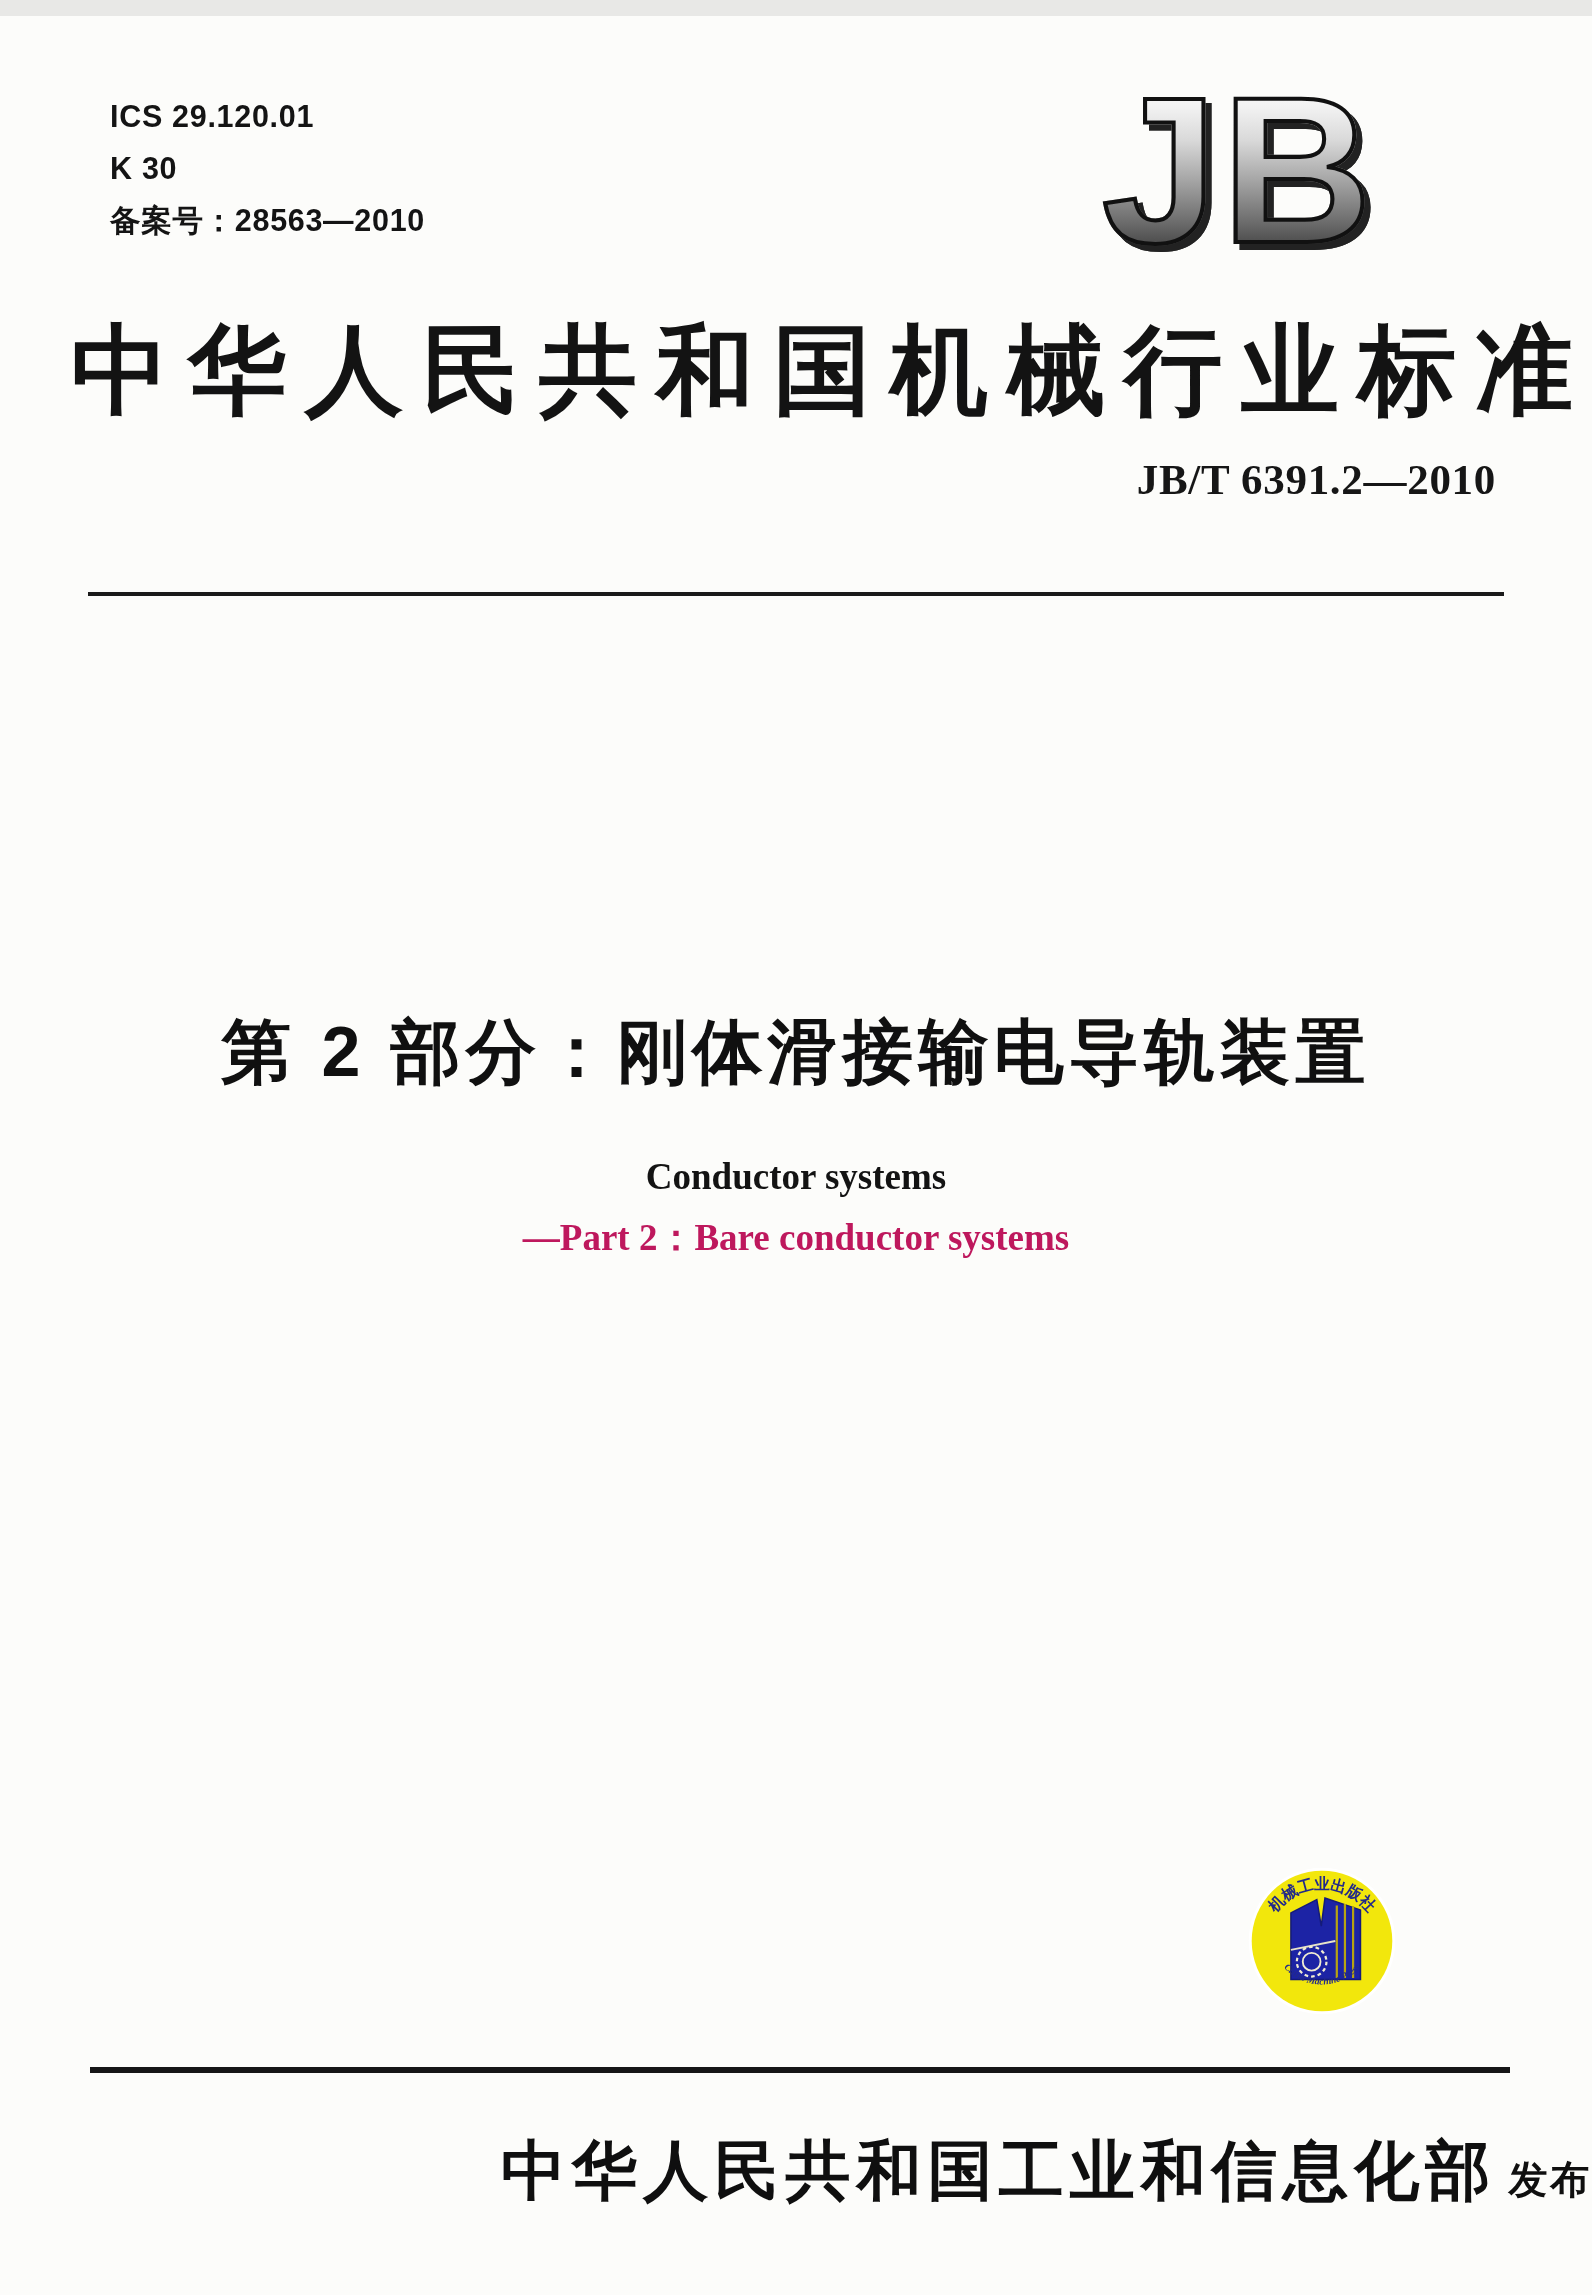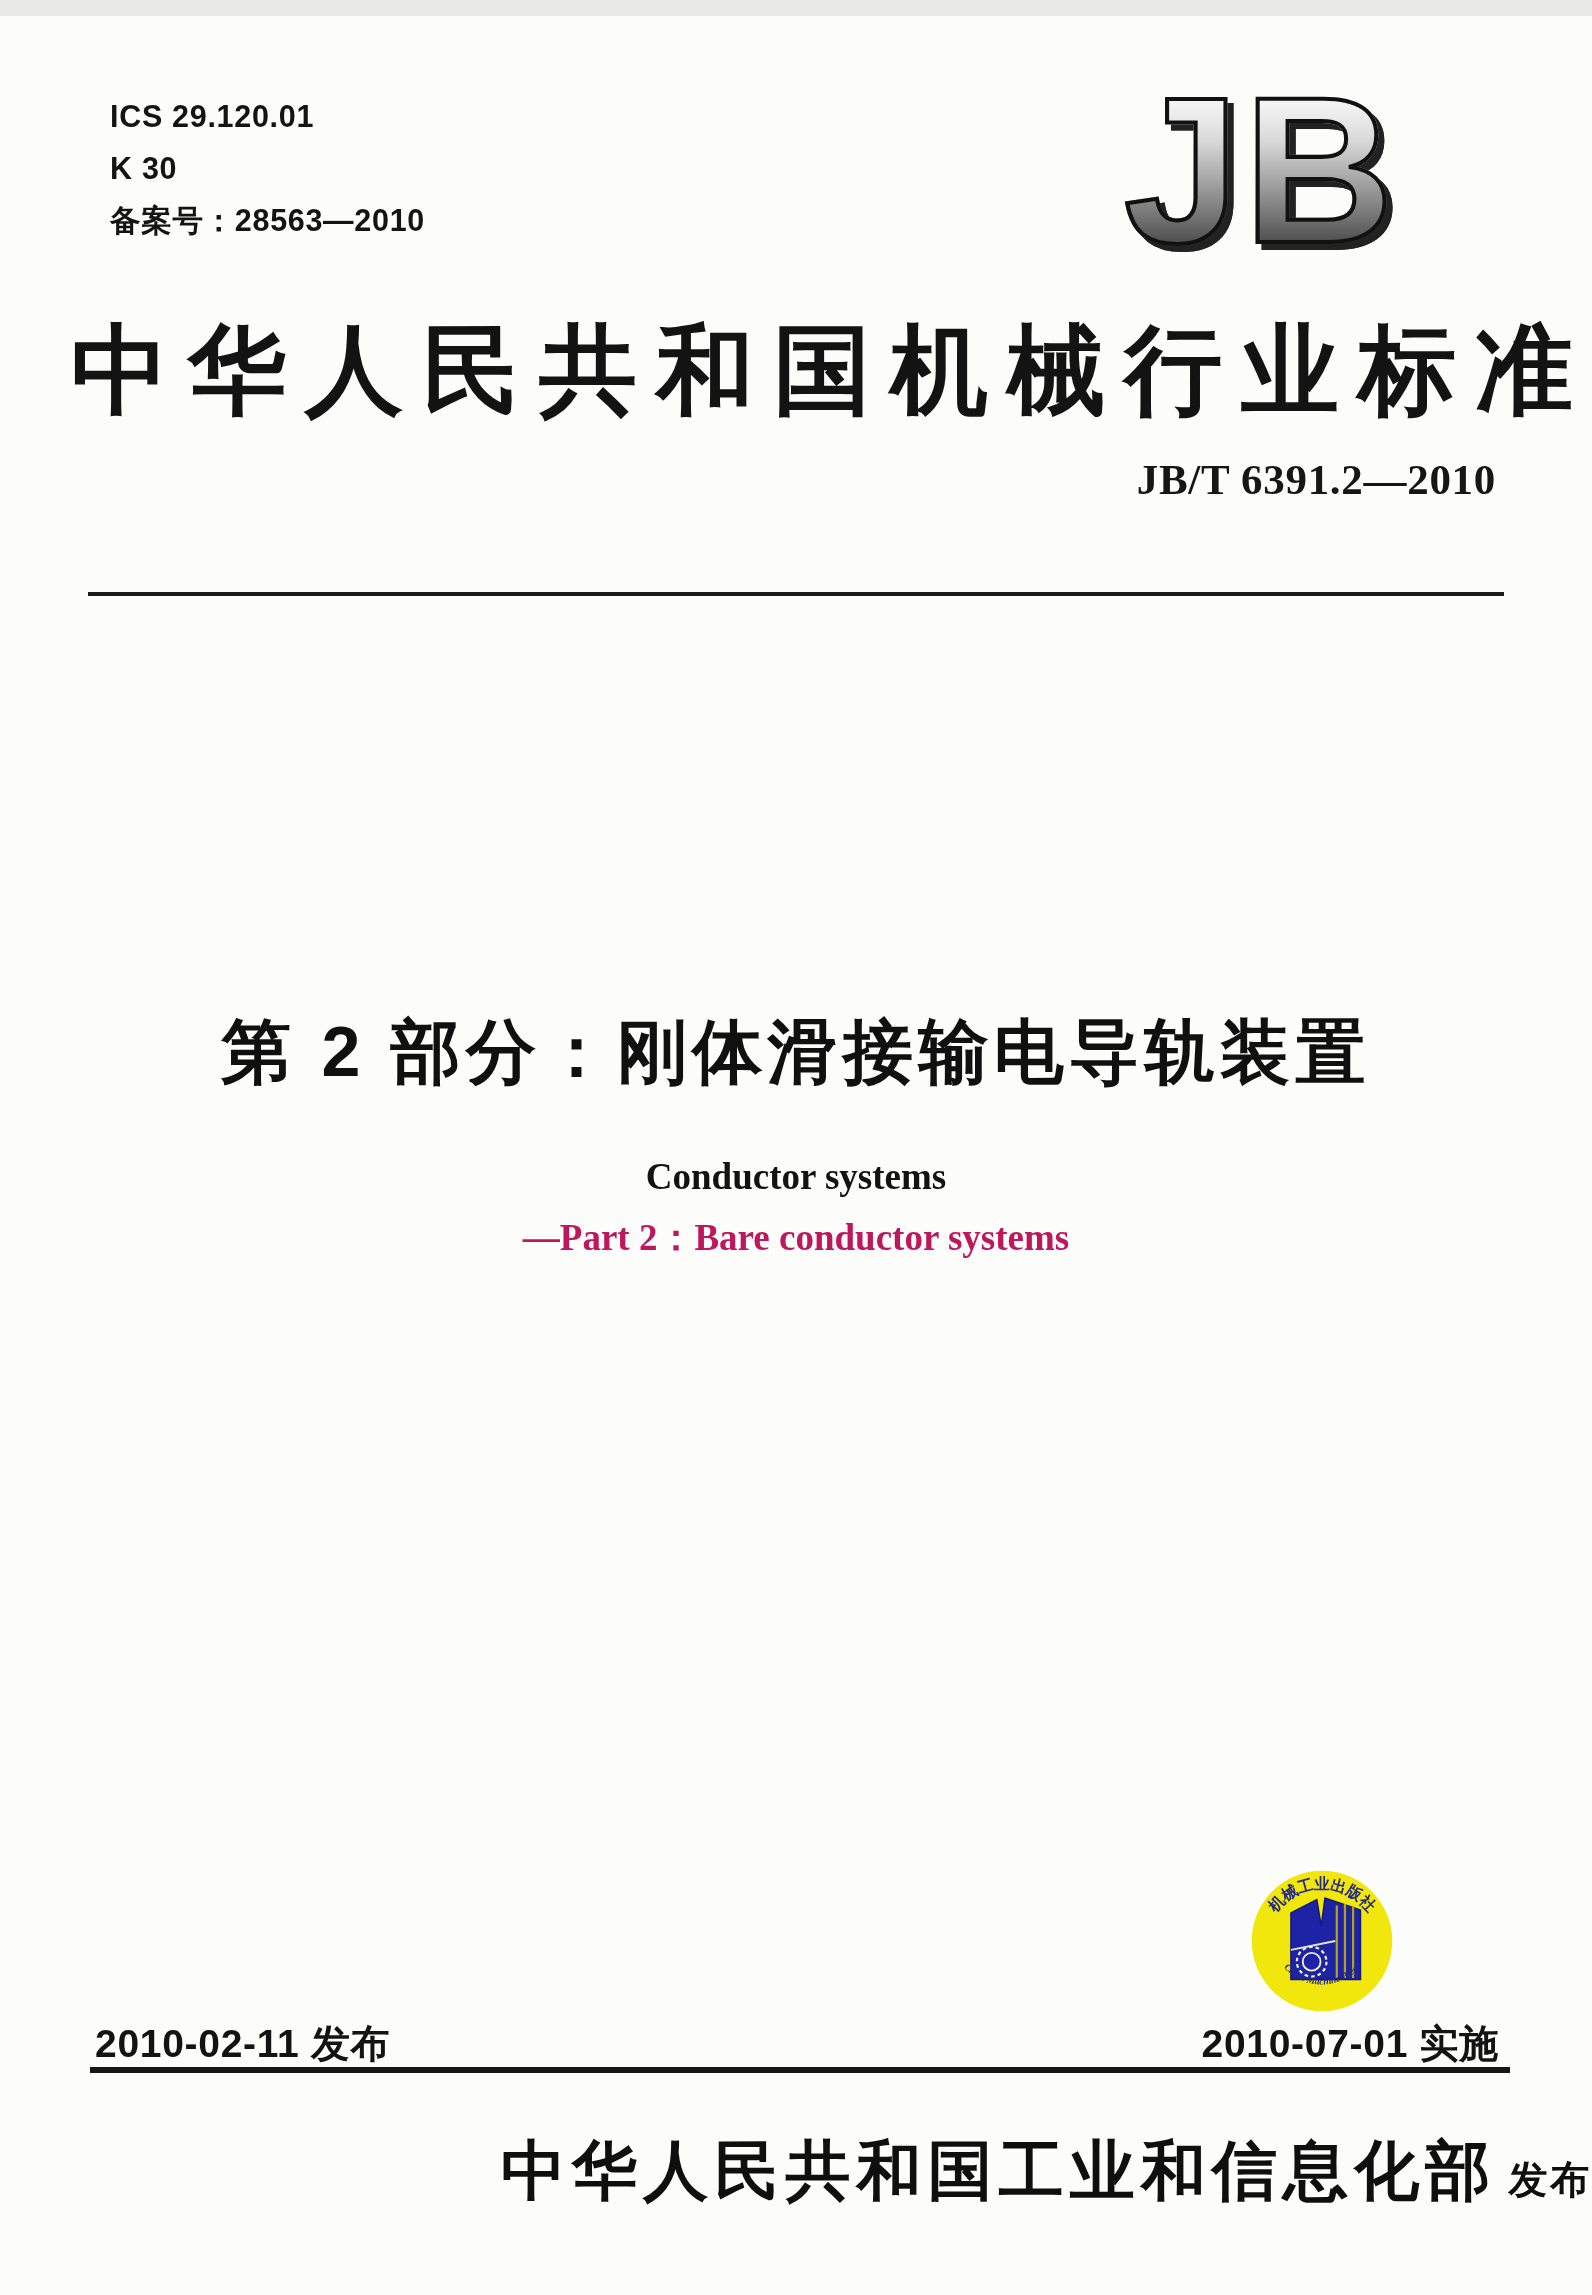--- a/index.html
+++ b/index.html
@@ -29,21 +29,21 @@
   }
   .ics-block .record { font-weight: 700; }
 
   
   .jb-logo {
     position: absolute;
     left: 1080px;
     top: 53px;
     width: 318px;
     height: 210px;
-    text-align: right;
+    text-align: center;
     font-family: "Liberation Sans", "DejaVu Sans", sans-serif;
     font-weight: 700;
     font-size: 208px;
     line-height: 203px;
     letter-spacing: 4.1px;
     color: #9a9a9a;
     background: linear-gradient(180deg,
        #ffffff 0%, #f2f2f2 18%, #d9d9d9 34%,
        #a8a8a8 52%, #6f6f6f 72%, #383838 90%, #252525 100%);
     -webkit-background-clip: text;
@@ -217,24 +217,20 @@
       </defs>
       <text font-family="Liberation Sans, DejaVu Sans, sans-serif" font-size="21" font-weight="700" fill="#232a8a">
         <textPath href="#arcTop" startOffset="50%" text-anchor="middle">机械工业出版社</textPath>
       </text>
       <text font-family="Liberation Serif, DejaVu Serif, serif" font-size="13" font-style="italic" font-weight="700" fill="#232a8a">
         <textPath href="#arcBottom" startOffset="50%" text-anchor="middle">China Machine Press</textPath>
       </text>
     </svg>
   </div>
 
-  <div class="date-row">
-    <span>2010-02-11 发布</span>
-    <span>2010-07-01 实施</span>
-  </div>
   <div class="rule-bottom"></div>
 
   <div class="publisher-row">
     <span class="publisher-name">中华人民共和国工业和信息化部</span><span class="publisher-label">发布</span>
   </div>
 
 </div>
 
 
 </body></html>

